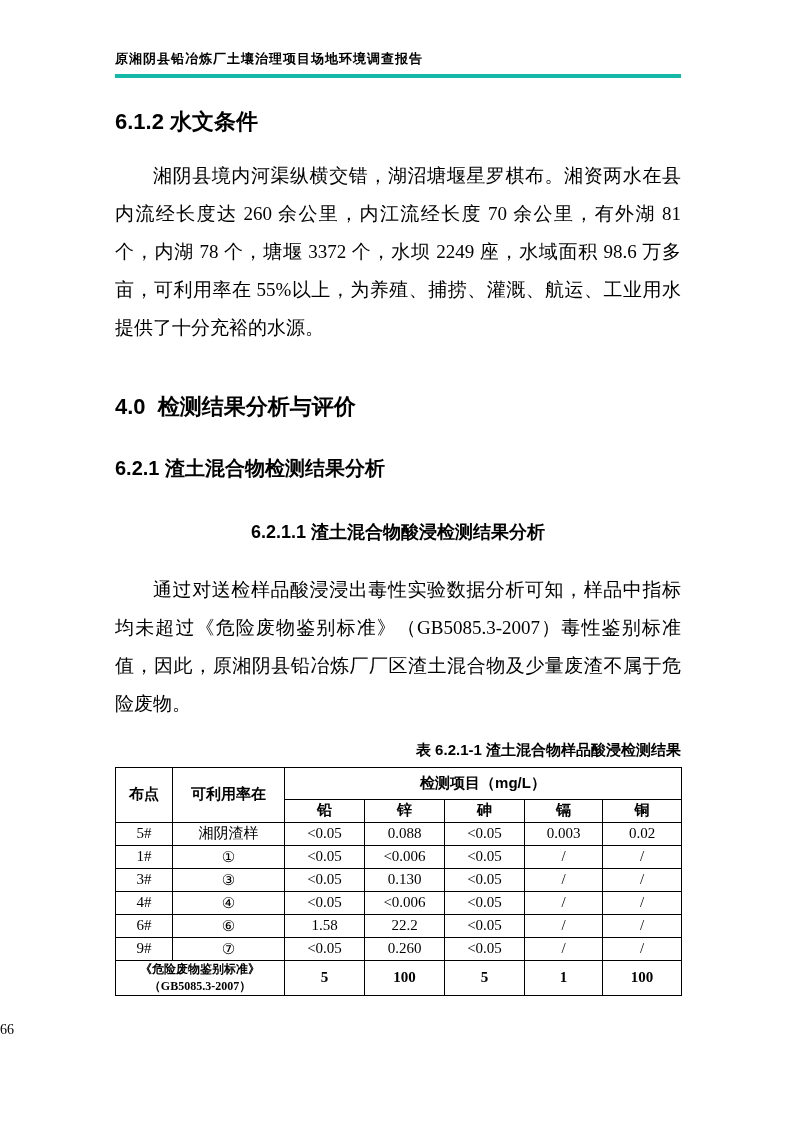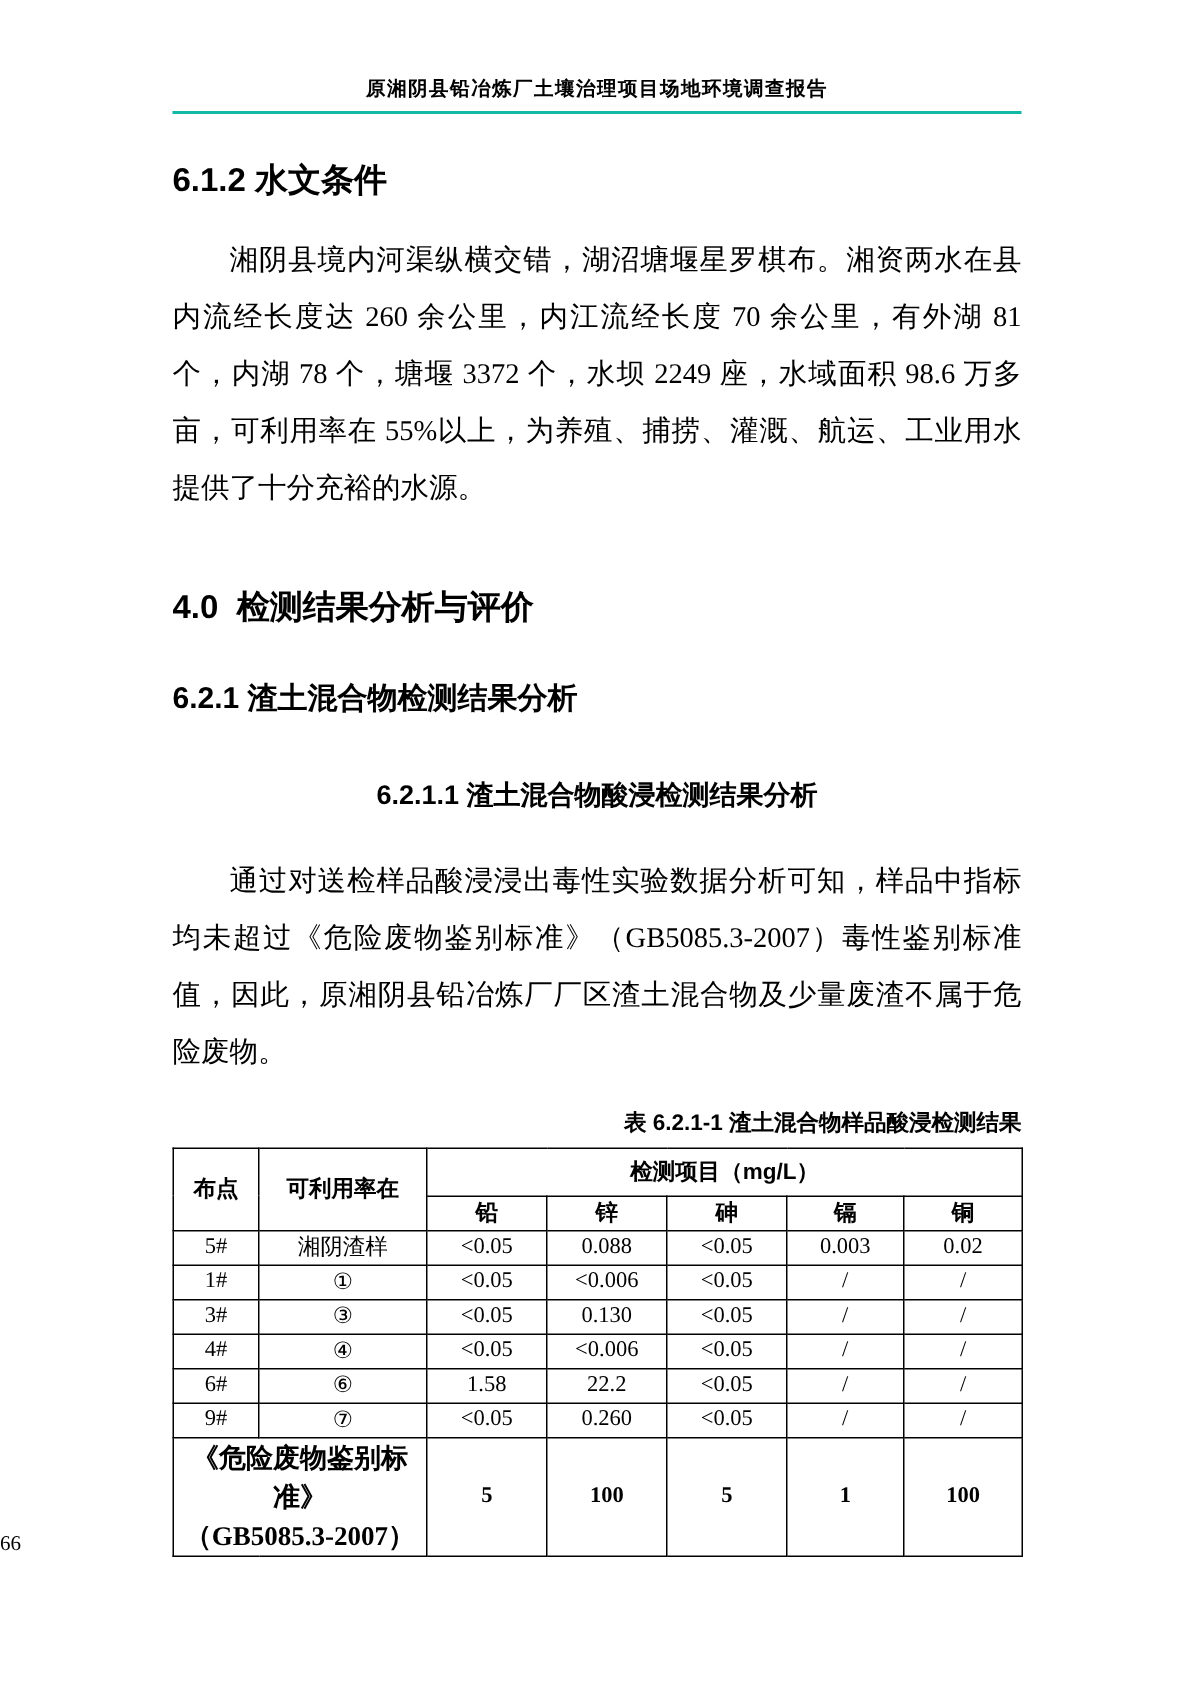--- a/index.html
+++ b/index.html
@@ -10,26 +10,26 @@
     background: #ffffff;
     color: #000;
     font-family: "Liberation Serif", serif;
     position: relative;
     overflow: hidden;
   }
   .page {
     padding: 50px 112px 0 115px;
   }
   .doc-header {
-    text-align: center;
+    text-align: left;
     font-size: 13px;
     font-weight: bold;
     letter-spacing: 1px;
     padding-bottom: 6px;
-    border-bottom: 2px solid #14b8a6;
+    border-bottom: 4px solid #14b8a6;
     font-family: "Liberation Serif", serif;
   }
   .heading {
     font-family: "Liberation Sans", "DejaVu Sans", sans-serif;
     font-weight: bold;
     white-space: pre-wrap;
     line-height: 1.3;
   }
   .h612 { font-size: 22px; margin: 30px 0 0; }
   .h62  { font-size: 22px; margin: 46px 0 0; }
@@ -69,21 +69,21 @@
     font-family: "Liberation Sans", "DejaVu Sans", sans-serif;
     font-weight: bold;
   }
   .hrow1 th { height: 32px; }
   .hrow2 th { height: 23px; }
   .tbl tbody td { height: 23px; font-family: "Liberation Serif", serif; }
   .std-row td { height: 46px; }
   .std-label {
     font-family: "Liberation Sans", "DejaVu Sans", sans-serif;
     font-weight: bold;
-    font-size: 18px;
+    font-size: 12px;
     line-height: 1.45;
   }
   .std-val { font-weight: bold; font-family: "Liberation Serif", serif; }
   .page-number {
     position: absolute;
     left: 0; right: 0;
     top: 1022px;
     font-size: 14px;
     font-family: "Liberation Serif", serif;
   }

